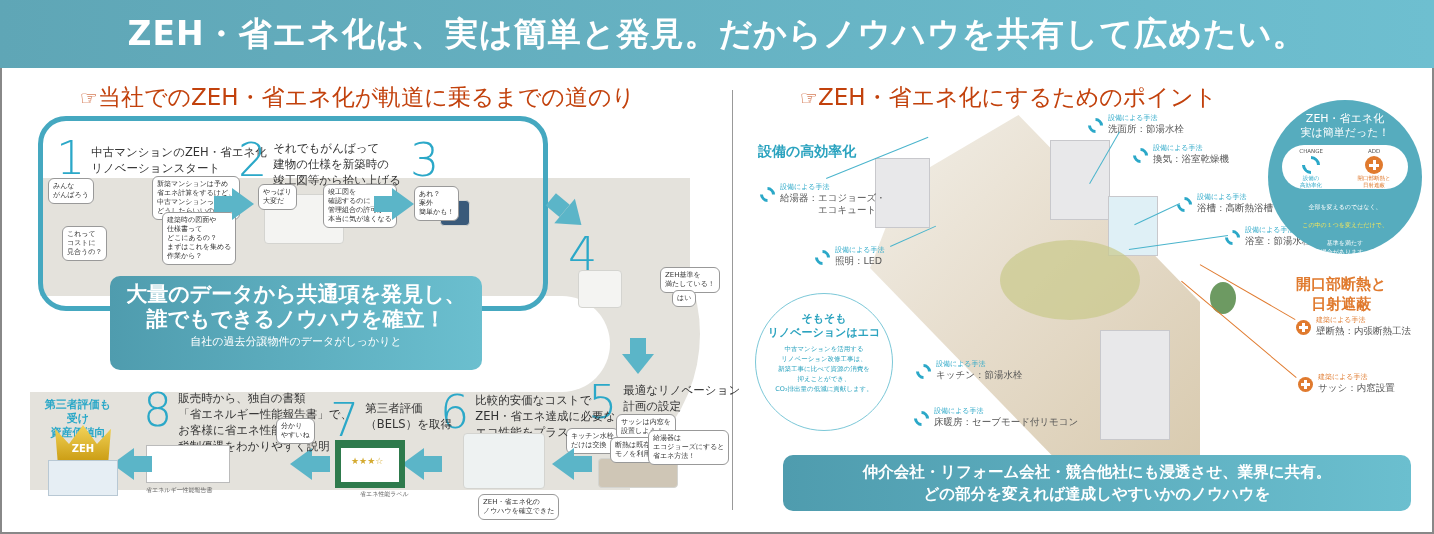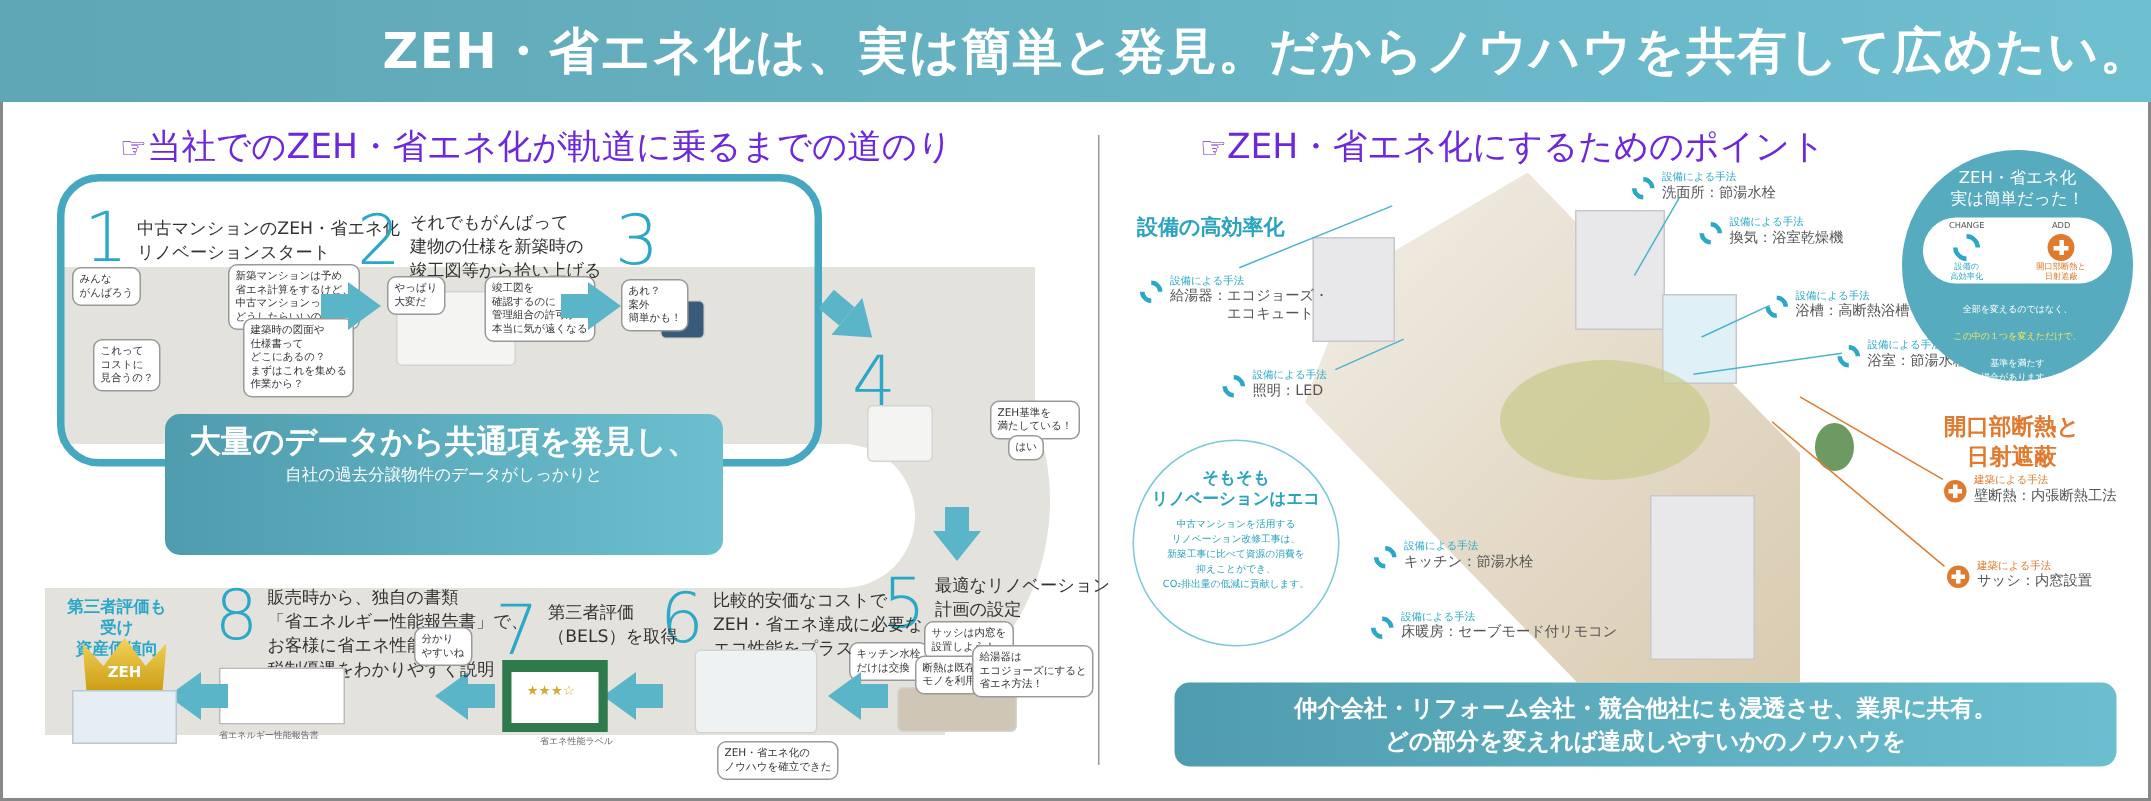--- a/index.html
+++ b/index.html
@@ -1,21 +1,21 @@
 <!DOCTYPE html>
 <html><head>
 <meta charset="utf-8">
 <style>
 *{margin:0;padding:0;box-sizing:border-box}
 body{width:1434px;height:534px;background:#fff;font-family:"DejaVu Sans","Liberation Sans",sans-serif;position:relative;overflow:hidden;color:#333}
-.banner{position:absolute;left:0;top:0;width:1434px;height:68px;background:linear-gradient(90deg,#5fa6b6,#6ebfd0);display:flex;align-items:center;justify-content:flex-end}
+.banner{position:absolute;left:0;top:0;width:1434px;height:68px;background:linear-gradient(90deg,#5fa6b6,#6ebfd0);display:flex;align-items:center;justify-content:center}
 .banner h1{color:#fff;font-size:33px;font-weight:bold;letter-spacing:1px}
 .frame{position:absolute;left:0;top:68px;width:1434px;height:466px;border-left:2px solid #888;border-right:2px solid #888;border-bottom:2px solid #888}
 .divider{position:absolute;left:732px;top:90px;width:1px;height:420px;background:#999}
-.sec-title{position:absolute;color:#6d28d9;font-size:23px;white-space:nowrap}
+.sec-title{position:absolute;color:#c2410c;font-size:23px;white-space:nowrap}
 .sec-title .hand{font-size:20px}
 
 .road{position:absolute;background:#e4e2dc}
 .road1{left:40px;top:178px;width:650px;height:118px}
 .road2{left:30px;top:392px;width:600px;height:98px}
 .curve{position:absolute;left:520px;top:178px;width:180px;height:312px;border-radius:0 160px 160px 0;background:#e4e2dc}
 .curve-in{position:absolute;left:520px;top:296px;width:90px;height:96px;border-radius:0 50px 50px 0;background:#fff}
 .outline{position:absolute;left:38px;top:116px;width:510px;height:195px;border:5px solid #45a8c0;border-radius:28px}
 .step{position:absolute;display:flex;align-items:flex-start}
 .step .num{font-size:46px;line-height:44px;color:#2ba8c8;font-weight:300;margin-right:6px;font-family:"DejaVu Sans",sans-serif}
@@ -148,20 +148,21 @@
 </div>
 <div class="illus" style="left:578px;top:270px;width:44px;height:38px"></div>
 <div class="bubble" style="left:660px;top:267px">ZEH基準を
 満たしている！</div>
 <div class="bubble" style="left:672px;top:290px">はい</div>
 
 <div class="arrow arr-d" style="left:622px;top:354px"></div>
 
 <div class="keybox">
   <div class="t1">大量のデータから共通項を発見し、</div>
+  <div class="t1">誰でもできるノウハウを確立！</div>
   <div class="t2">自社の過去分譲物件のデータがしっかりと</div>
 </div>
 
 <div class="step" style="left:588px;top:380px">
   <span class="num">5</span>
   <span class="txt">最適なリノベーション
 計画の設定</span>
 </div>
 <div class="illus" style="left:598px;top:458px;width:80px;height:30px;background:#cfc6b6"></div>
 <div class="bubble" style="left:566px;top:428px">キッチン水栓

